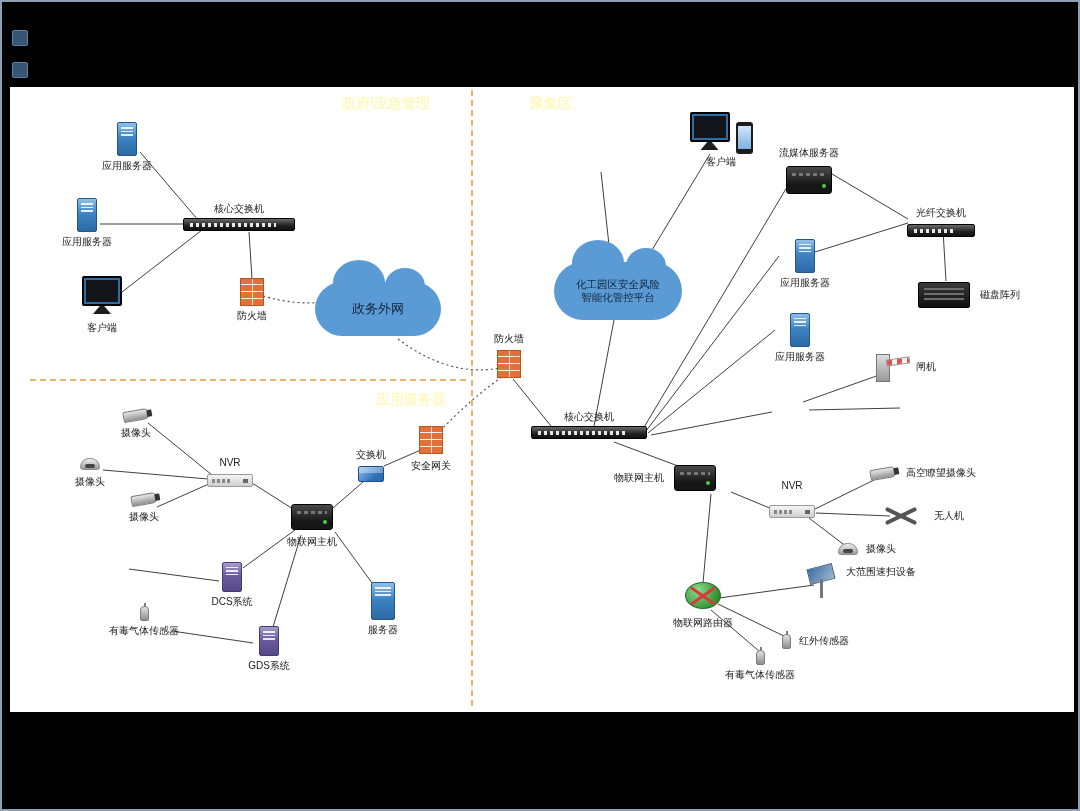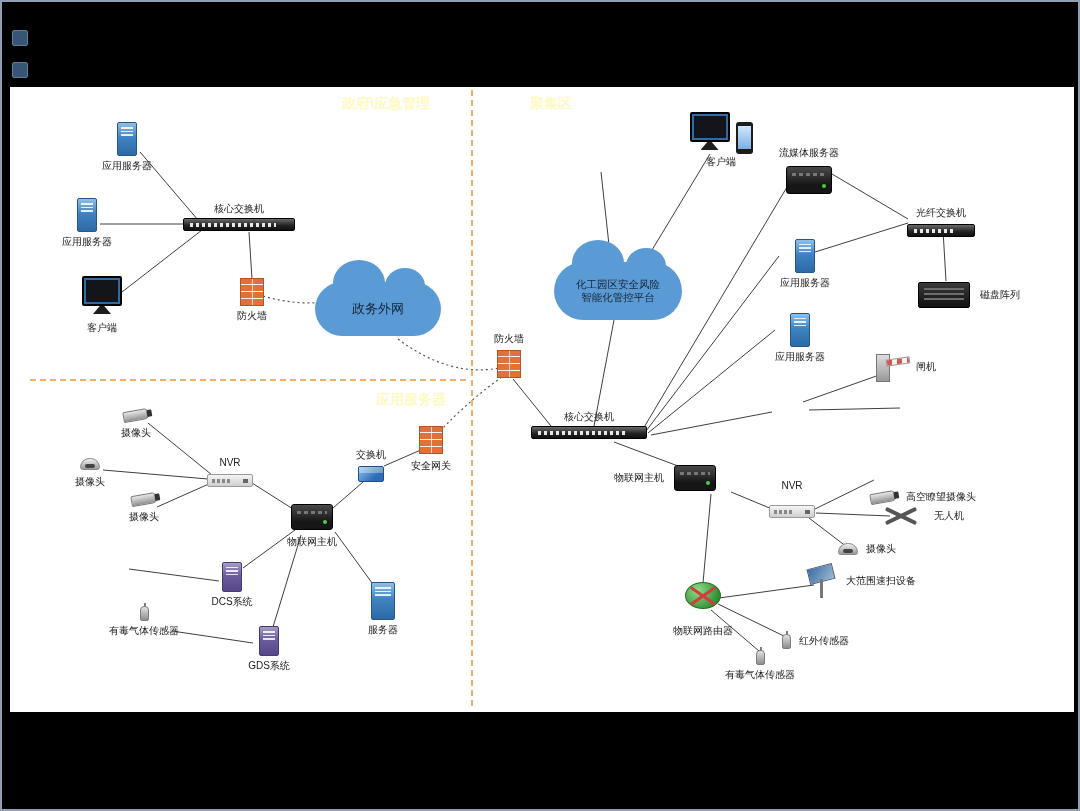--- a/index.html
+++ b/index.html
@@ -13,21 +13,21 @@
   .corner-ic { position:absolute; left:10px; width:16px; height:16px;
                background:#41658a; border:1px solid #6f93b5; border-radius:2px; opacity:.85; }
 
   .zone-label { position:absolute; font-weight:bold; color:#fef9c3; font-size:14px; white-space:nowrap; }
 
   .node { position:absolute; display:flex; flex-direction:column; align-items:center;
           font-size:10px; color:#1a1a1a; line-height:1.25; text-align:center; }
   .node.row { flex-direction:row; align-items:center; text-align:left; }
   .lbl { white-space:nowrap; }
   .lbl.wrap { white-space:normal; }
-  .mt2{margin-top:2px} .mt4{margin-top:4px} .mt6{margin-top:6px} .mt8{margin-top:16px} .mt12{margin-top:12px}
+  .mt2{margin-top:2px} .mt4{margin-top:4px} .mt6{margin-top:6px} .mt8{margin-top:8px} .mt12{margin-top:12px}
   .gap8{gap:8px} .gap10{gap:10px} .gap16{gap:16px}
 
   
   .ic-server { width:20px; height:34px; border-radius:2px; position:relative;
     background:linear-gradient(180deg,#8ec0ea,#3f83c2 45%,#2b6aa6); border:1px solid #24578a; }
   .ic-server::before { content:""; position:absolute; left:3px; right:3px; top:4px; height:9px;
     background:repeating-linear-gradient(180deg,rgba(255,255,255,.85) 0 1.5px, transparent 1.5px 3.5px); }
   .ic-server.big { width:24px; height:38px; }
   .ic-server.purple { background:linear-gradient(180deg,#a79cc9,#6c5b9e 45%,#564787); border-color:#463a72; }
 
@@ -285,37 +285,37 @@
     <span class="lbl">闸机</span>
   </div>
   <div class="node row gap10" style="left:612px;top:463px">
     <span class="lbl">物联网主机</span>
     <span class="ic-blackbox sm"></span>
   </div>
   <div class="node" style="left:744px;top:478px;width:92px">
     <span class="lbl">NVR</span>
     <span class="ic-nvrbar mt12"></span>
   </div>
-  <div class="node row gap10" style="left:868px;top:489px">
+  <div class="node row gap10" style="left:868px;top:465px">
     <span class="ic-bullet"></span>
     <span class="lbl">高空瞭望摄像头</span>
   </div>
   <div class="node row gap16" style="left:882px;top:503px">
     <span class="ic-drone"></span>
     <span class="lbl">无人机</span>
   </div>
   <div class="node row gap8" style="left:836px;top:541px">
     <span class="ic-dome"></span>
     <span class="lbl">摄像头</span>
   </div>
   <div class="node" style="left:652px;top:580px;width:98px">
     <span class="ic-router"></span>
     <span class="lbl mt8">物联网路由器</span>
   </div>
-  <div class="node row gap8" style="left:804px;top:564px;align-items:center">
+  <div class="node row gap8" style="left:804px;top:564px;align-items:flex-start">
     <span class="ic-solar"></span>
     <span class="lbl" style="margin-bottom:4px">大范围速扫设备</span>
   </div>
   <div class="node row gap8" style="left:780px;top:632px">
     <span class="ic-sensor"></span>
     <span class="lbl">红外传感器</span>
   </div>
   <div class="node" style="left:712px;top:648px;width:92px">
     <span class="ic-sensor"></span>
     <span class="lbl mt4">有毒气体传感器</span>

